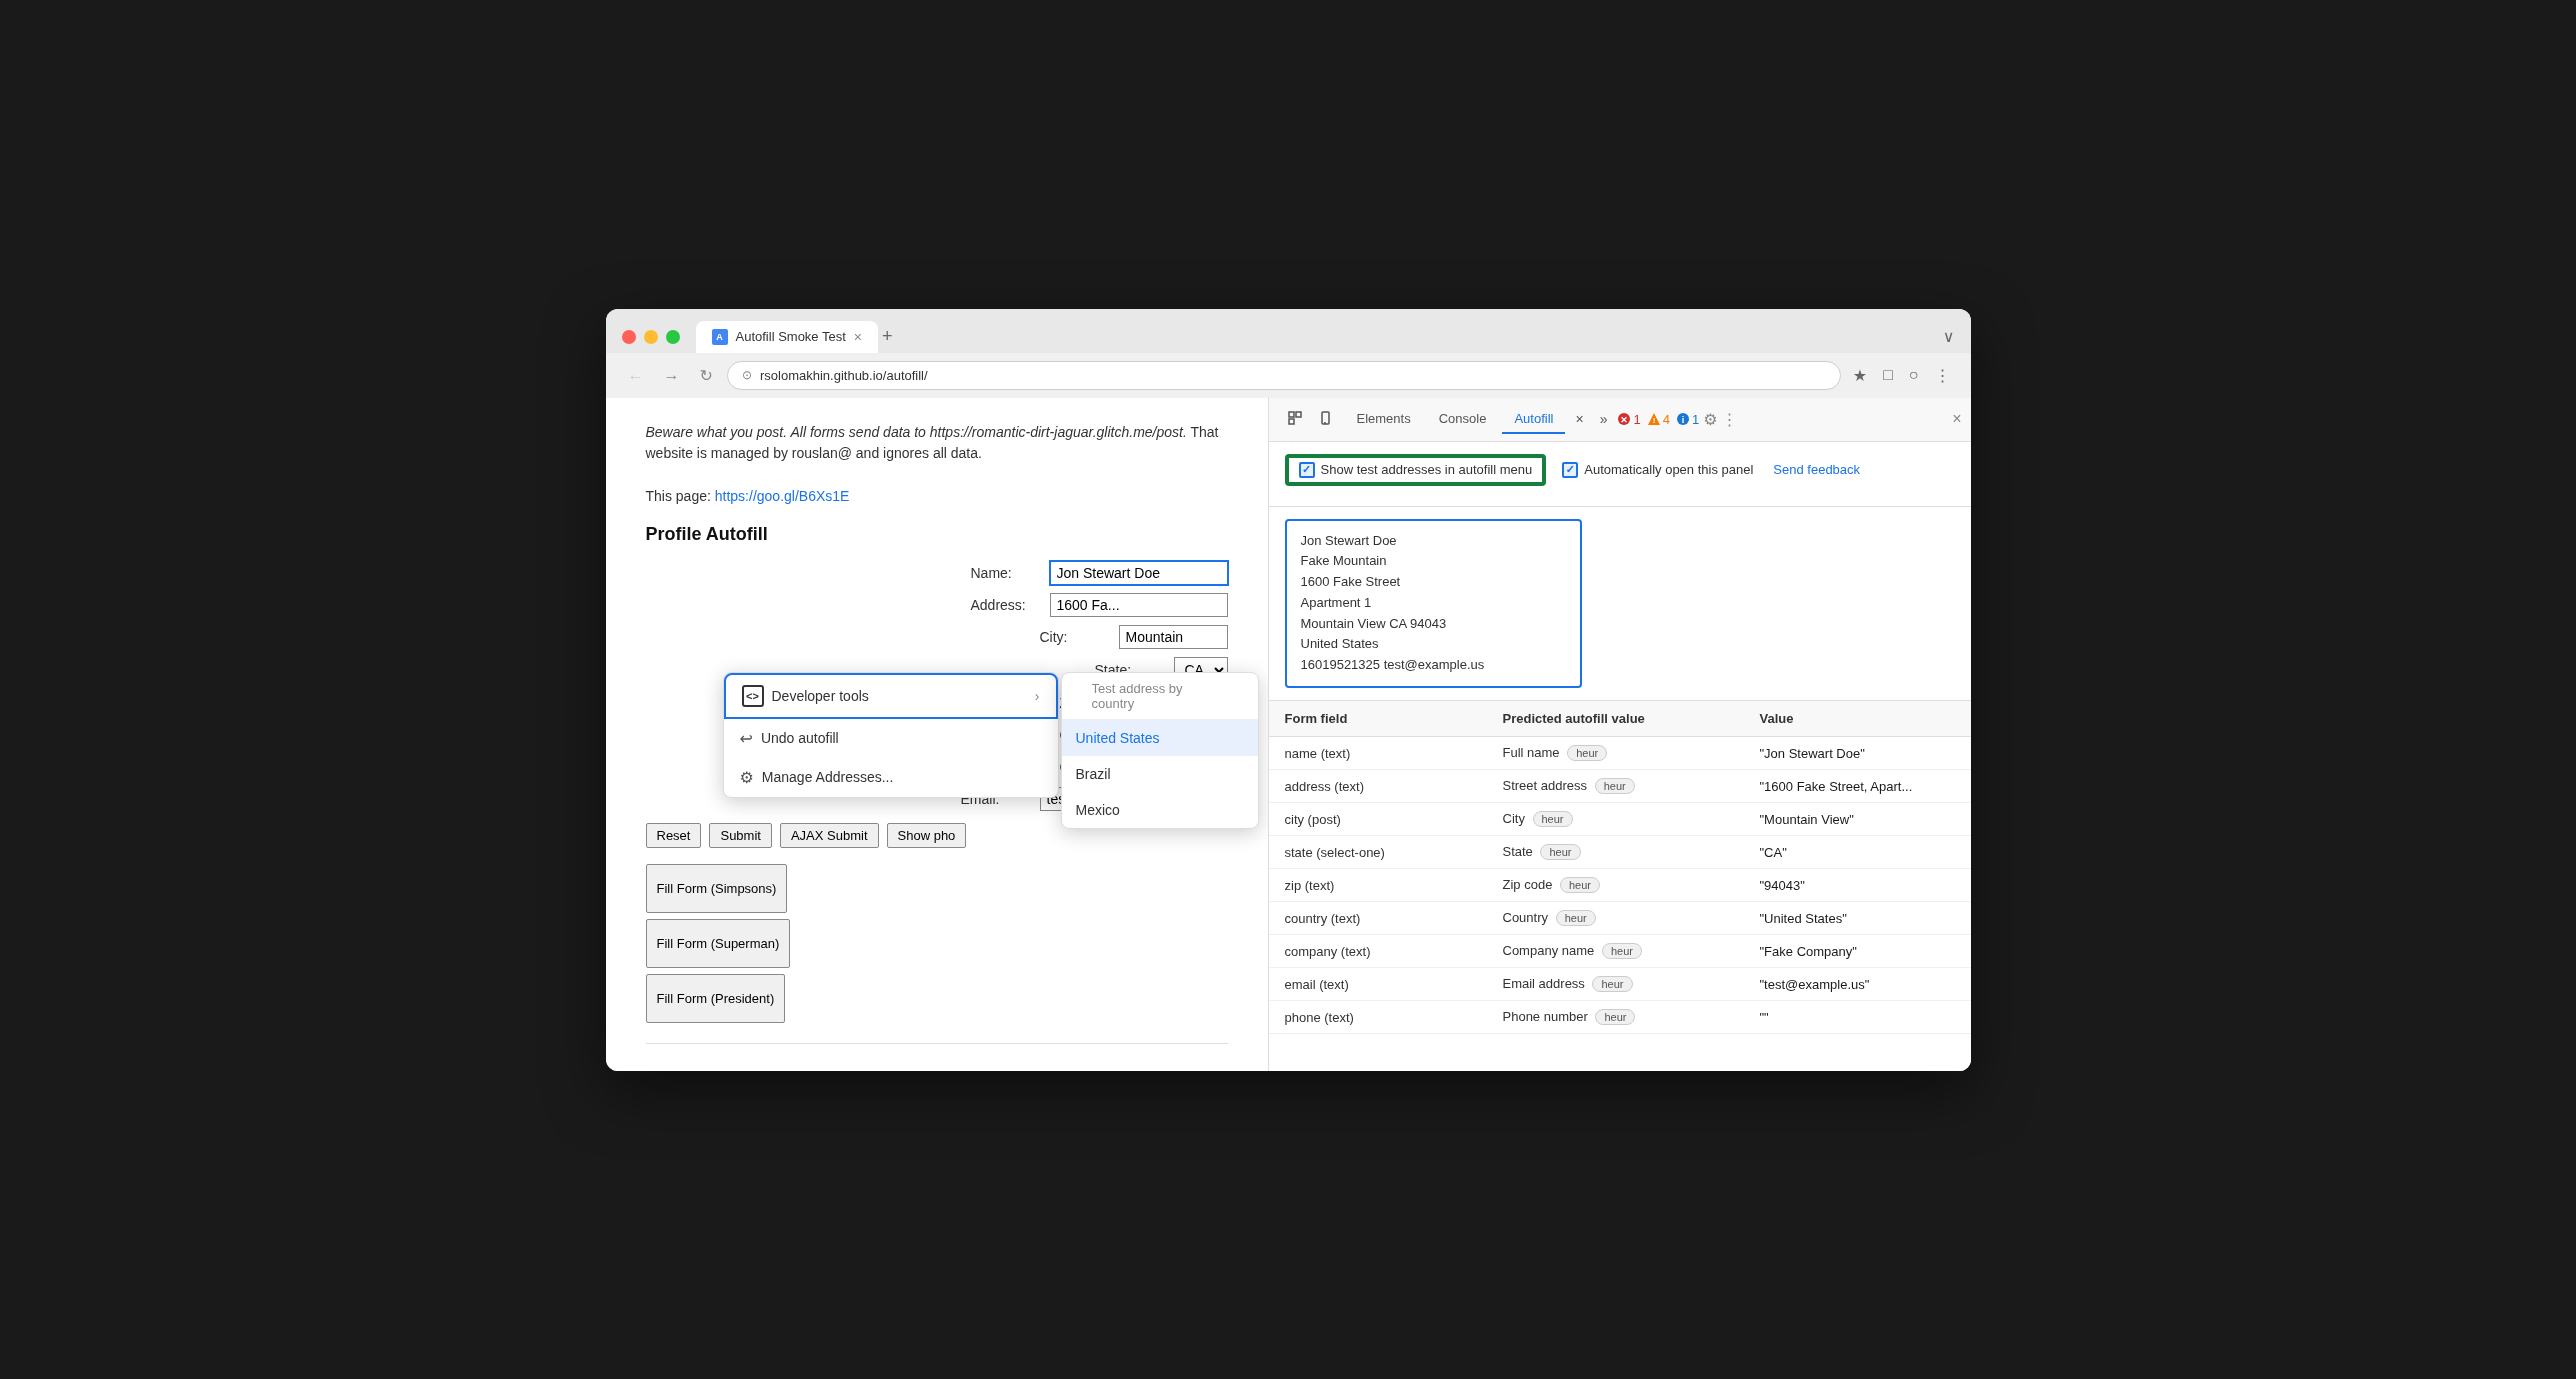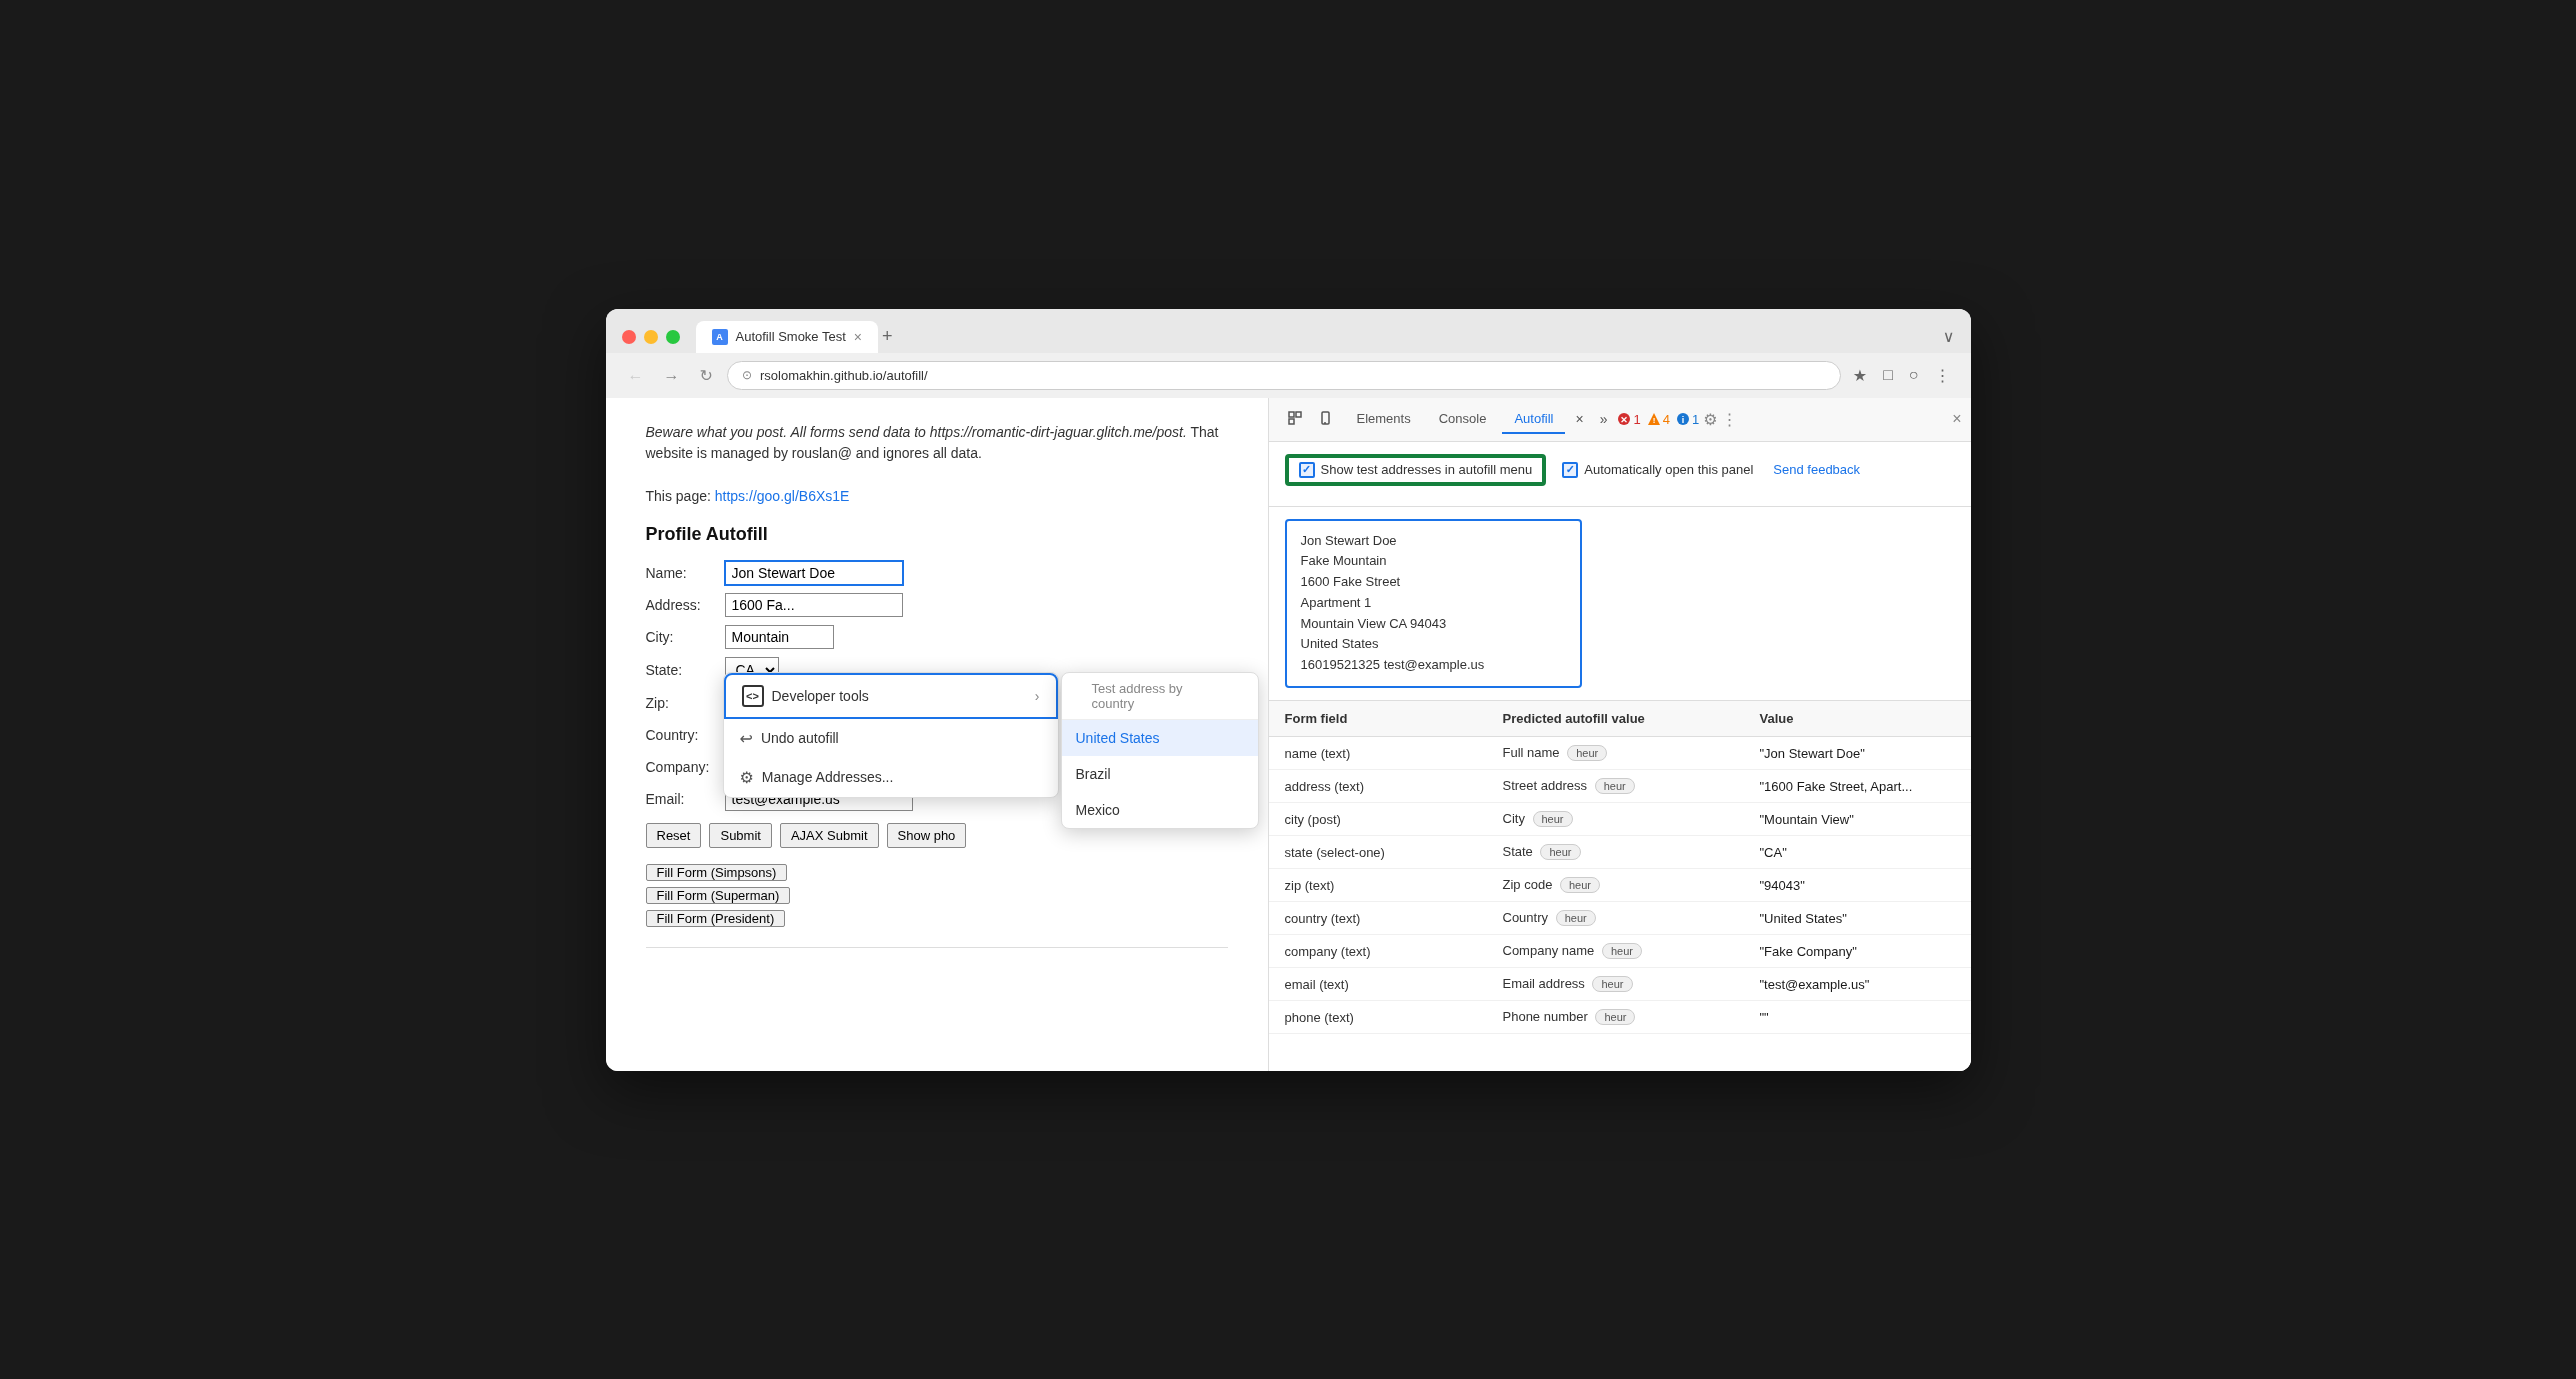--- a/index.html
+++ b/index.html
@@ -150,20 +150,21 @@
       color: #111;
       margin-bottom: 16px;
     }
     .form-group {
       display: flex;
       align-items: center;
       margin-bottom: 8px;
       font-size: 14px;
       color: #333;
       position: relative;
+      justify-content: flex-end;
     }
     .form-label {
       min-width: 79px;
       font-weight: 400;
     }
     .form-input {
       border: 1px solid #888;
       padding: 3px 6px;
       font-size: 14px;
       width: 178px;
@@ -196,21 +197,21 @@
     }
     .fill-buttons {
       display: flex;
       flex-direction: column;
       gap: 6px;
       margin-top: 16px;
     }
     .fill-btn {
       border: 1px solid #888;
       background: #f0f0f0;
-      padding: 0 10px;
+      padding: 16px 10px;
       font-size: 13px;
       cursor: pointer;
       border-radius: 2px;
       text-align: left;
       width: fit-content;
     }
     
     .autofill-dropdown {
       position: absolute;
       left: 77px;

